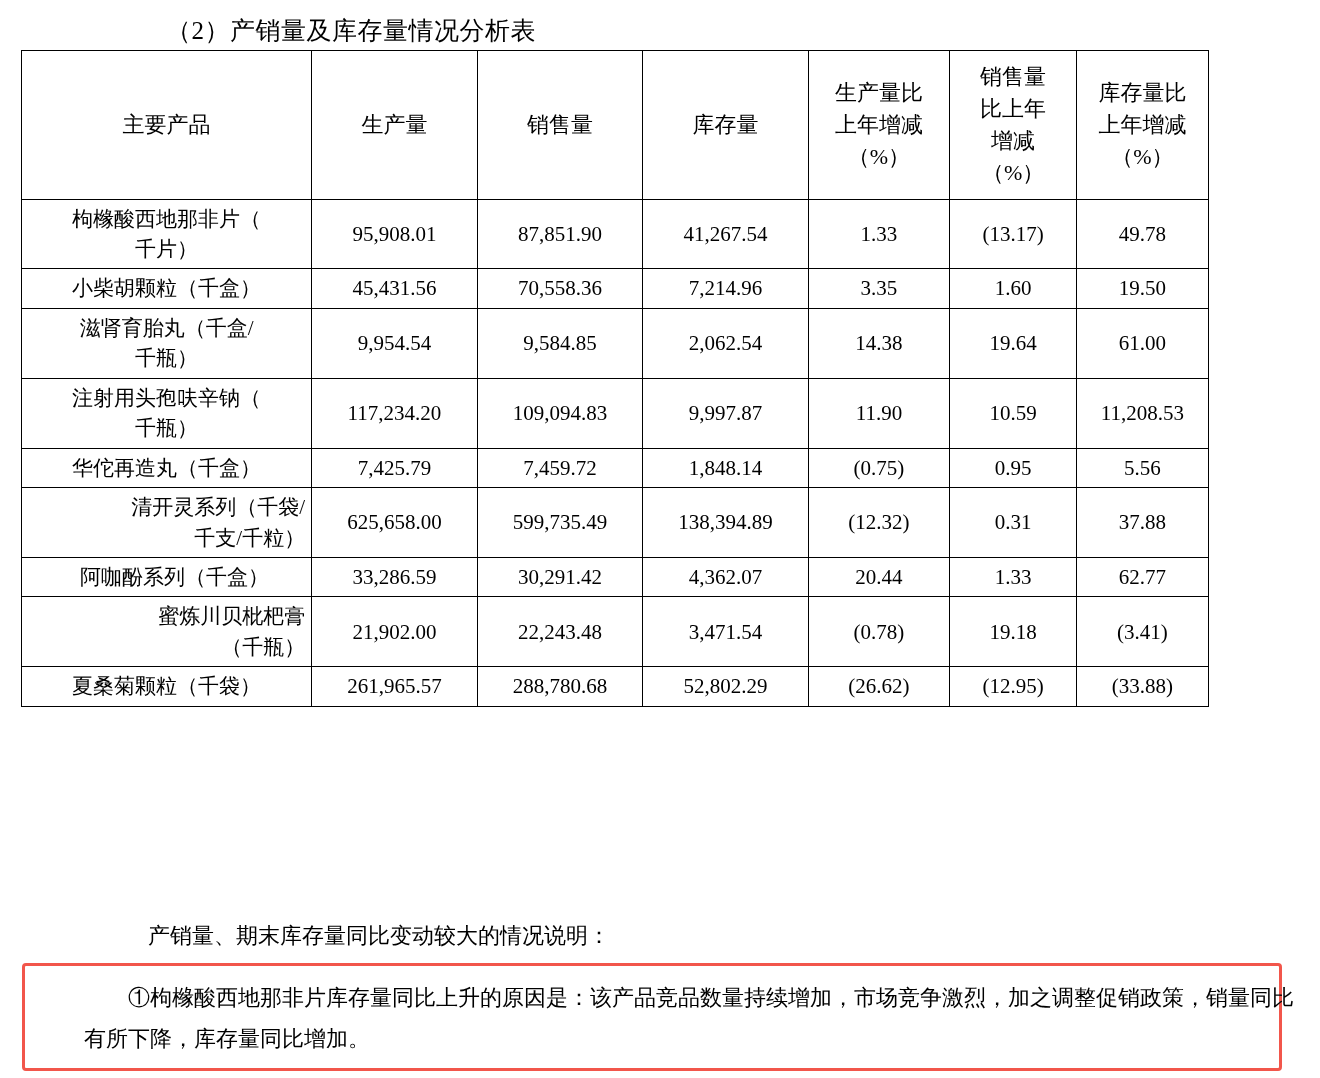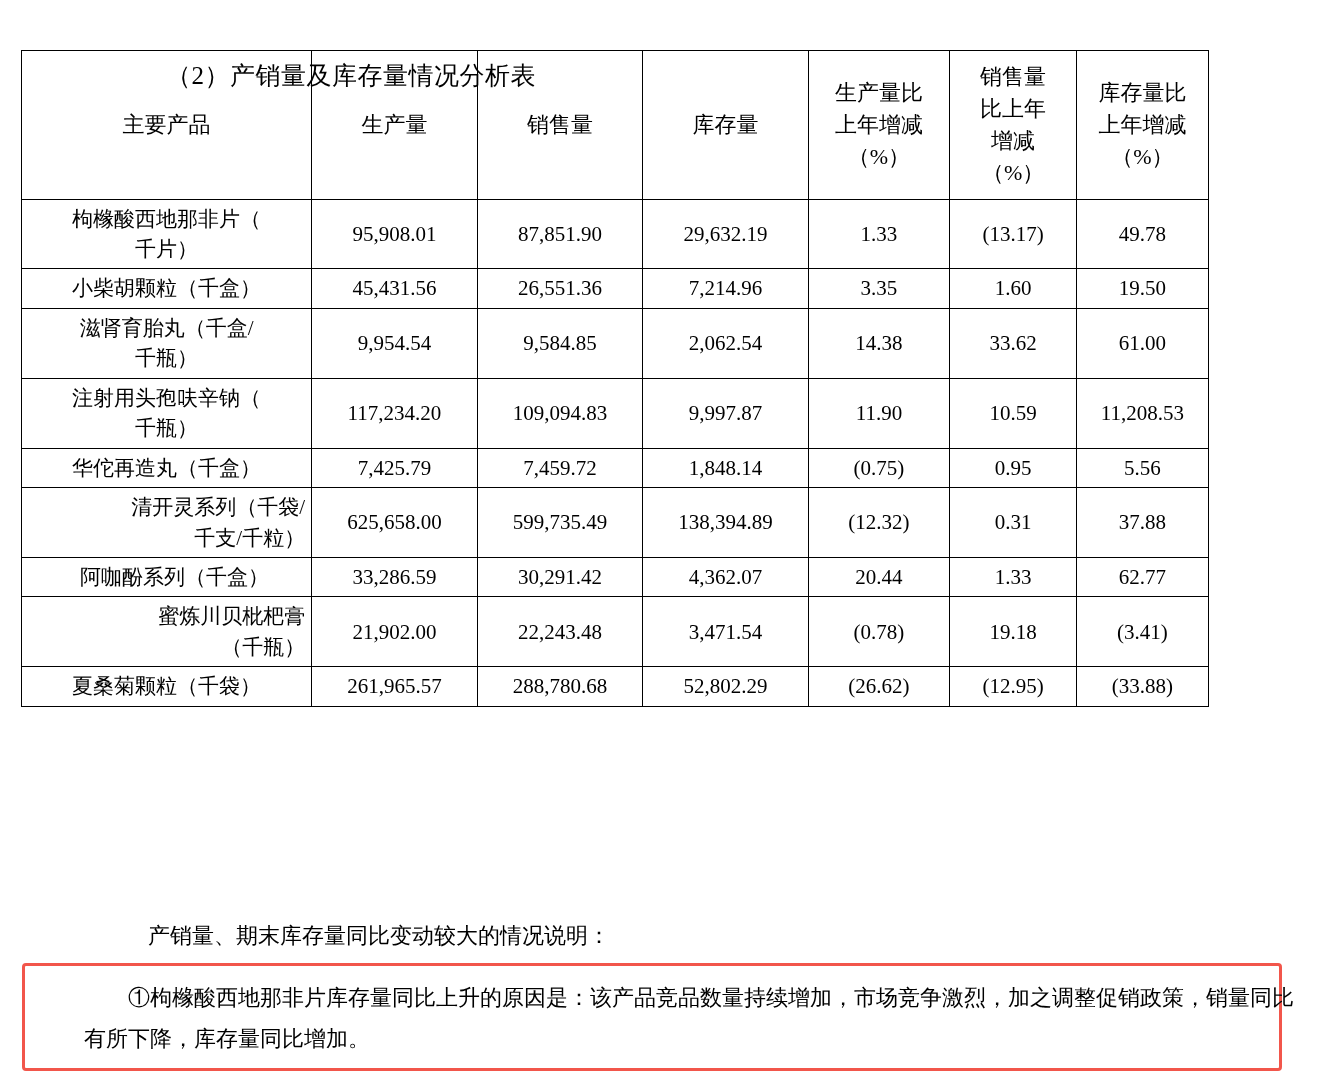--- a/index.html
+++ b/index.html
@@ -21,21 +21,20 @@
     height: 1078px;
     box-sizing: border-box;
   }
   .section-title {
     position: absolute;
     left: 166px;
     top: 14px;
     font-size: 25px;
     letter-spacing: 0.5px;
     white-space: nowrap;
-    margin-top: 45px;
   }
   table.main-table {
     position: absolute;
     left: 21px;
     top: 50px;
     width: 1188px;
     border-collapse: collapse;
     table-layout: fixed;
   }
   table.main-table th,
@@ -154,48 +153,48 @@
     </thead>
     <tbody>
 
       <tr>
         <td class="product-cell">
           <div>枸橼酸西地那非片（</div>
           <div>千片）</div>
         </td>
         <td>95,908.01</td>
         <td>87,851.90</td>
-        <td>29,632.19</td>
+        <td>41,267.54</td>
         <td>1.33</td>
         <td>(13.17)</td>
         <td>49.78</td>
       </tr>
 
       <tr>
         <td class="product-cell">
           <div>小柴胡颗粒（千盒）</div>
         </td>
         <td>45,431.56</td>
-        <td>26,551.36</td>
+        <td>70,558.36</td>
         <td>7,214.96</td>
         <td>3.35</td>
         <td>1.60</td>
         <td>19.50</td>
       </tr>
 
       <tr>
         <td class="product-cell">
           <div>滋肾育胎丸（千盒/</div>
           <div>千瓶）</div>
         </td>
         <td>9,954.54</td>
         <td>9,584.85</td>
         <td>2,062.54</td>
         <td>14.38</td>
-        <td>33.62</td>
+        <td>19.64</td>
         <td>61.00</td>
       </tr>
 
 
       <tr>
         <td class="product-cell">
           <div>注射用头孢呋辛钠（</div>
           <div>千瓶）</div>
         </td>
         <td>117,234.20</td>

